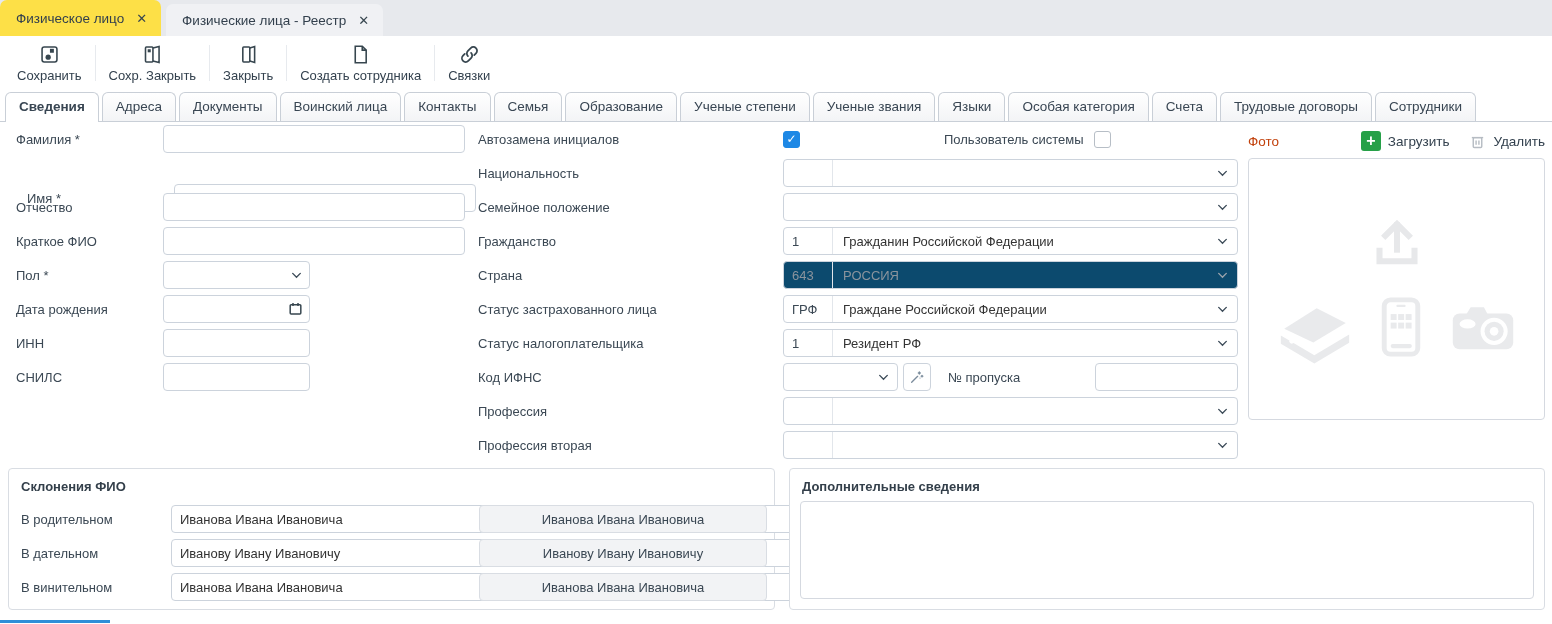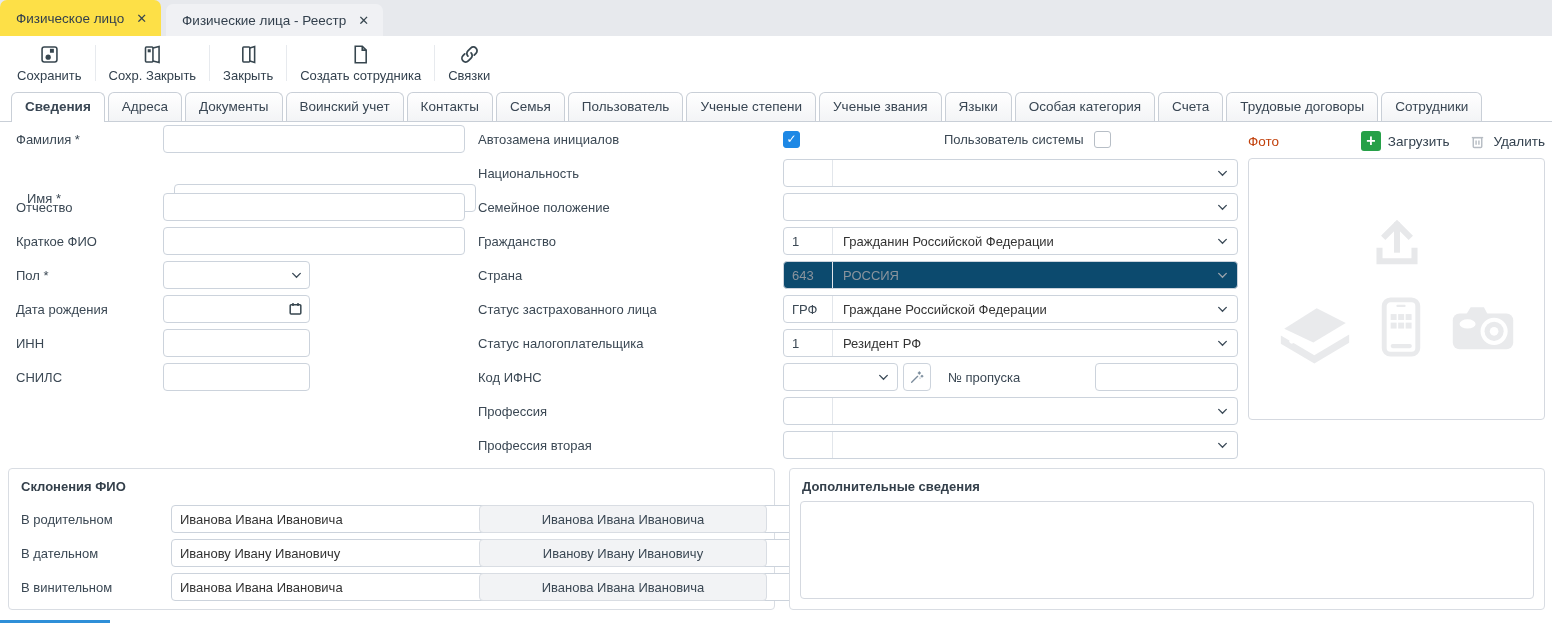--- a/index.html
+++ b/index.html
@@ -23,21 +23,21 @@
   
   .toolbar { position:absolute; left:0; top:36px; width:1552px; height:54px;
     background:#fff; display:flex; align-items:center; padding-left:4px; }
   .tbtn { display:flex; flex-direction:column; align-items:center; justify-content:center;
     gap:3px; padding:2px 13px; color:#33414e; height:50px; }
   .tbtn svg { width:21px; height:21px; stroke:#37464f; }
   .tsep { width:1px; height:36px; background:#e7eaee; }
 
   
   .pagetabs { position:absolute; left:0; top:90px; width:1552px; height:32px;
-    display:flex; align-items:flex-end; padding-left:8px; border-bottom:1px solid #c9cfd7; }
+    display:flex; align-items:flex-end; padding-left:2px; border-bottom:1px solid #c9cfd7; }
   .ptab { margin-left:3px; padding:6px 13px 7px; border:1px solid #c9cfd7; border-bottom:none;
     border-radius:6px 6px 0 0; background:linear-gradient(#ffffff,#f3f4f6);
     font-size:13.5px; color:#394653; white-space:nowrap; cursor:default; }
   .ptab.active { background:#fff; font-weight:700; margin-bottom:-1px; padding-bottom:8px; }
 
   
   .flabel { color:#3b4854; }
   .inp, .combo, .mini-select { height:28px; border:1px solid #ccd3dc; border-radius:4px;
     background:#fff; font-size:13px; color:#333; }
   .inp { padding:0 8px; font-family:inherit; }
@@ -166,24 +166,24 @@
       </svg>
     </span>
     <span>Связки</span>
   </div>
 </div>
 
 <div class="pagetabs">
   <div class="ptab active">Сведения</div>
   <div class="ptab">Адреса</div>
   <div class="ptab">Документы</div>
-  <div class="ptab">Воинский учет</div>
+  <div class="ptab">Воинский лица</div>
   <div class="ptab">Контакты</div>
   <div class="ptab">Семья</div>
-  <div class="ptab">Пользователь</div>
+  <div class="ptab">Образование</div>
   <div class="ptab">Ученые степени</div>
   <div class="ptab">Ученые звания</div>
   <div class="ptab">Языки</div>
   <div class="ptab">Особая категория</div>
   <div class="ptab">Счета</div>
   <div class="ptab">Трудовые договоры</div>
   <div class="ptab">Сотрудники</div>
 </div>
 
 <div class="row" style="top:125px; left:0; width:470px;">

